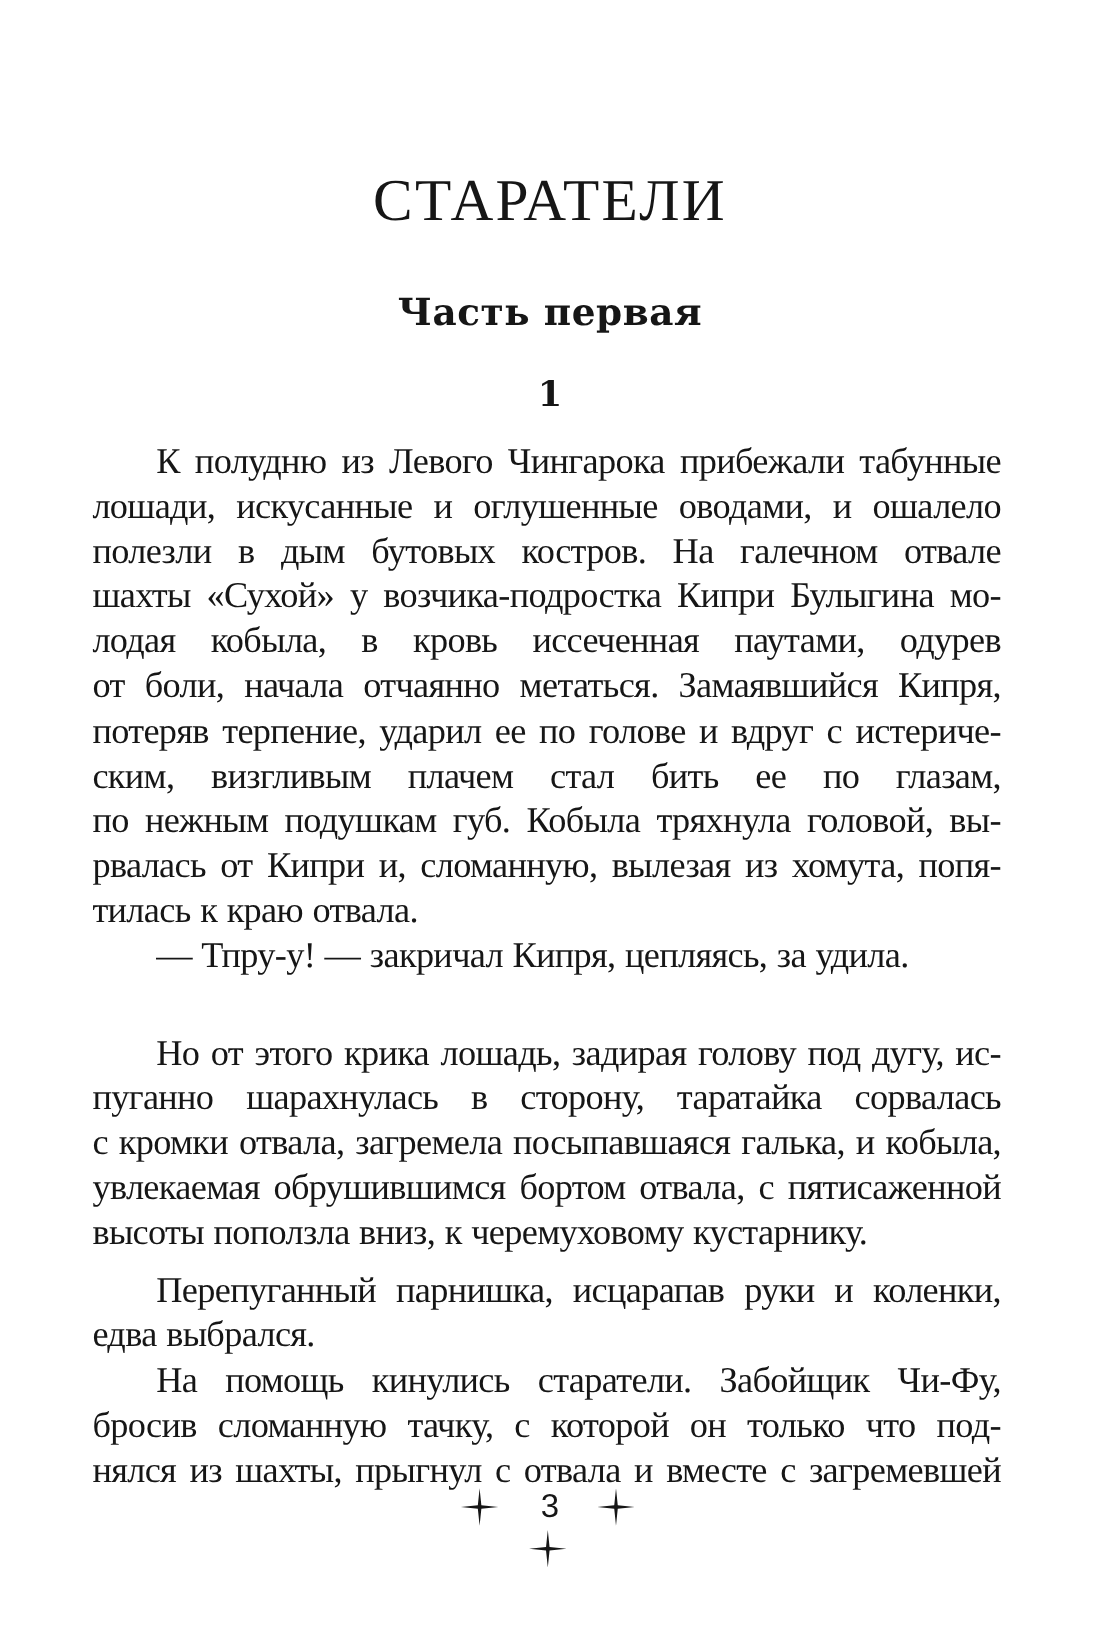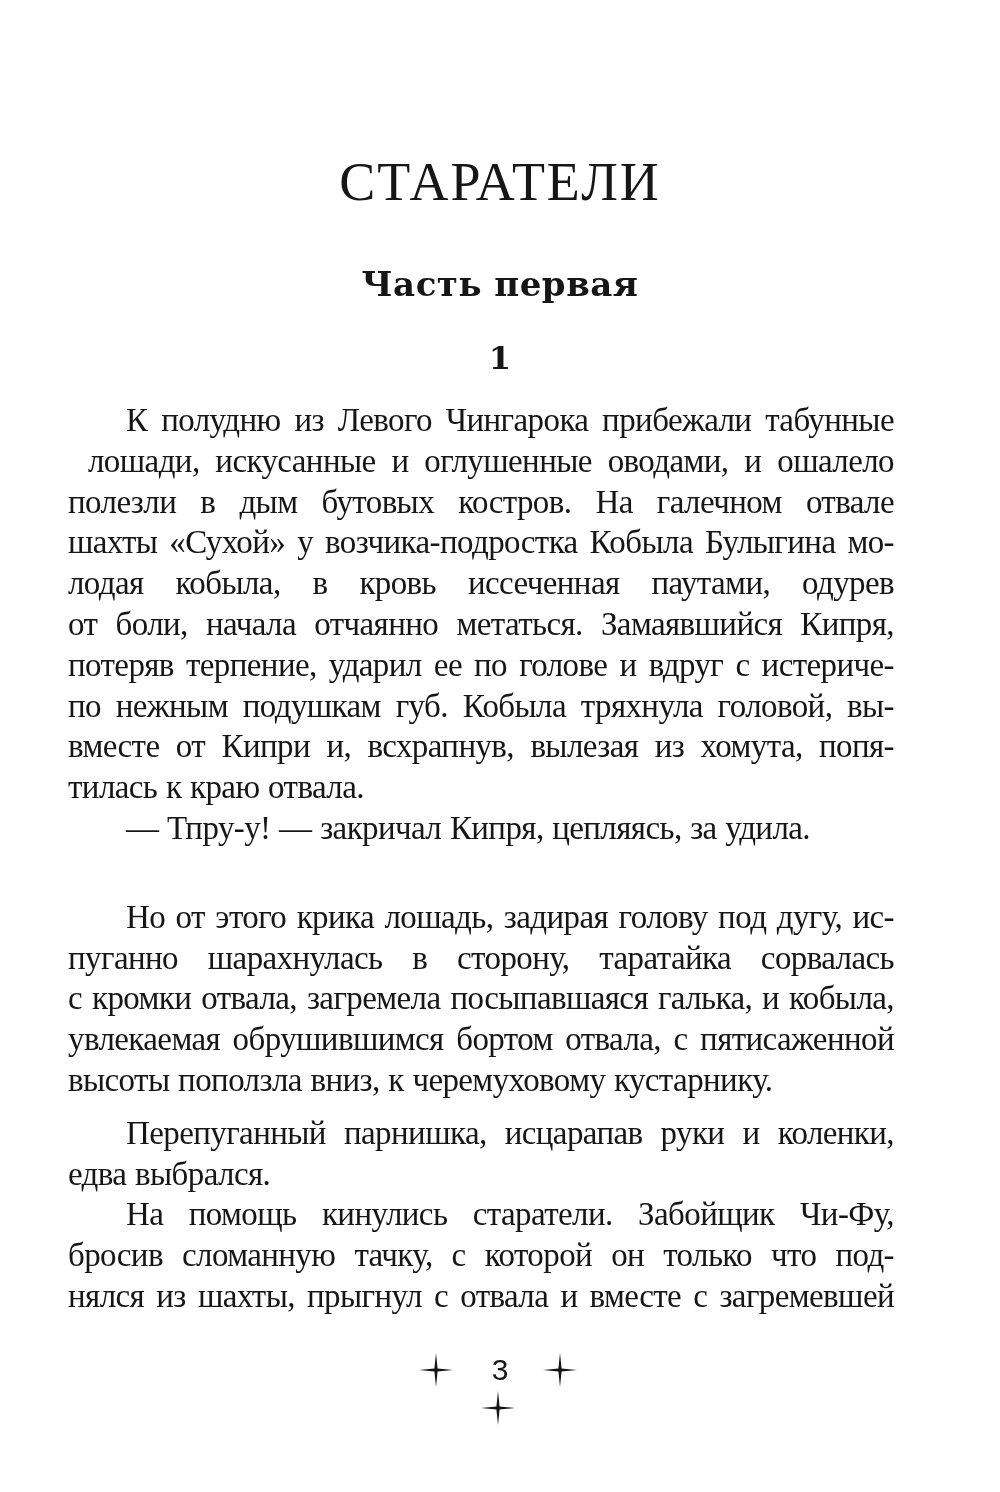--- a/index.html
+++ b/index.html
@@ -54,21 +54,21 @@
       text-align: center;
       font-size: 32px;
       font-weight: bold;
       margin: 0;
       line-height: 40px;
       font-family: "DejaVu Serif", "Liberation Serif", serif;
     }
     .body-text {
       position: absolute;
       top: 400px;
-      left: 68px;
+      left: 84px;
       width: 826px;
       font-size: 33px;
       line-height: 40.8px;
     }
     .line {
       display: block;
       white-space: nowrap;
       height: 40.8px;
       text-align: justify;
       text-align-last: justify;
@@ -114,28 +114,29 @@
 <div class="page">
 
   <h1 class="book-title">СТАРАТЕЛИ</h1>
 
   <h2 class="part-title">Часть первая</h2>
 
   <h3 class="chapter-number">1</h3>
 
   <div class="body-text" id="body-text">
       <span class="line indent" style="display: block;">К полудню из Левого Чингарока прибежали табунные</span>
-      <span class="line" style="display: block; margin-left: 20px;">лошади, искусанные и оглушенные оводами, и ошалело</span>
+      <span class="line" style="display: block;">лошади, искусанные и оглушенные оводами, и ошалело</span>
       <span class="line" style="display: block;">полезли в дым бутовых костров. На галечном отвале</span>
-      <span class="line" style="display: block;">шахты «Сухой» у возчика-подростка Кобыла Булыгина мо-</span>
+      <span class="line" style="display: block;">шахты «Сухой» у возчика-подростка Кипри Булыгина мо-</span>
       <span class="line" style="display: block;">лодая кобыла, в кровь иссеченная паутами, одурев</span>
       <span class="line" style="display: block;">от боли, начала отчаянно метаться. Замаявшийся Кипря,</span>
       <span class="line" style="display: block;">потеряв терпение, ударил ее по голове и вдруг с истериче-</span>
+      <span class="line" style="display: block;">ским, визгливым плачем стал бить ее по глазам,</span>
       <span class="line" style="display: block;">по нежным подушкам губ. Кобыла тряхнула головой, вы-</span>
-      <span class="line" style="display: block;">вместе от Кипри и, всхрапнув, вылезая из хомута, попя-</span>
+      <span class="line" style="display: block;">рвалась от Кипри и, сломанную, вылезая из хомута, попя-</span>
       <span class="line last" style="display: block;">тилась к краю отвала.</span>
       <span class="line indent last" style="display: block;">— Тпру-у! — закричал Кипря, цепляясь, за удила.</span>
       <span class="line indent" style="display: block; margin-top: 48px;">Но от этого крика лошадь, задирая голову под дугу, ис-</span>
       <span class="line" style="display: block;">пуганно шарахнулась в сторону, таратайка сорвалась</span>
       <span class="line" style="display: block;">с кромки отвала, загремела посыпавшаяся галька, и кобыла,</span>
       <span class="line" style="display: block;">увлекаемая обрушившимся бортом отвала, с пятисаженной</span>
       <span class="line last" style="display: block;">высоты поползла вниз, к черемуховому кустарнику.</span>
       <span class="line indent" style="display: block; margin-top: 12px;">Перепуганный парнишка, исцарапав руки и коленки,</span>
       <span class="line last" style="display: block;">едва выбрался.</span>
       <span class="line indent" style="display: block;">На помощь кинулись старатели. Забойщик Чи-Фу,</span>

